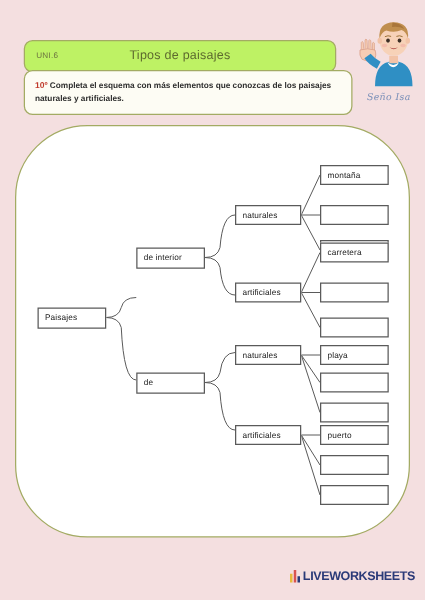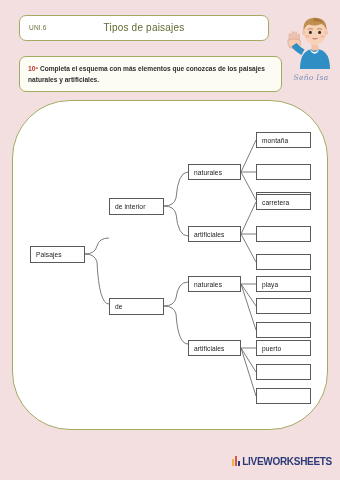--- a/index.html
+++ b/index.html
@@ -12,24 +12,24 @@
     background: #f4dfe0;
     font-family: "Liberation Sans", sans-serif;
     position: relative;
     overflow: hidden;
   }
 
   
   .title-box {
     position: absolute;
     left: 19px;
-    top: 15px;
+    top: 32px;
     width: 250px;
     height: 26px;
-    background: #ffffff;
+    background: #bef264;
     border: 1.2px solid #a3ab63;
     border-radius: 7px;
     box-sizing: border-box;
   }
   .unit-label {
     position: absolute;
     left: 9px;
     top: 8px;
     font-size: 6.5px;
     color: #6d7340;

